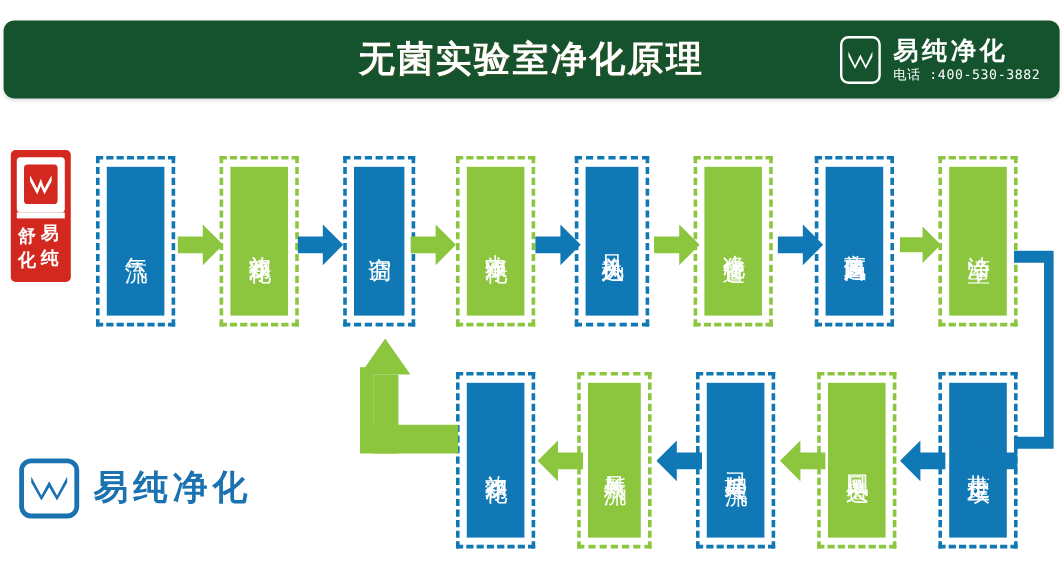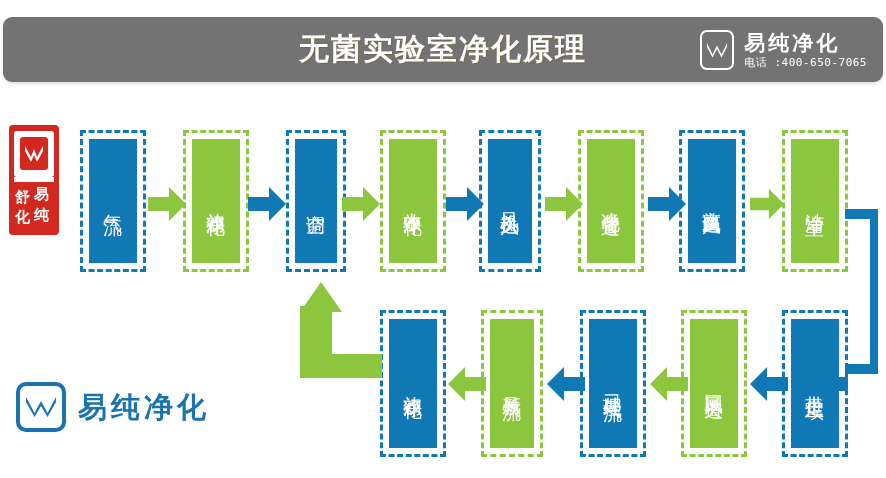--- a/index.html
+++ b/index.html
@@ -5,21 +5,21 @@
   html,body{margin:0;padding:0;background:#ffffff;}
   body{
     width:886px;height:478px;position:relative;overflow:hidden;
     font-family:"Liberation Sans","DejaVu Sans",sans-serif;
     -webkit-font-smoothing:antialiased;
   }
 
   
   #header-banner{
     position:absolute;left:3px;top:17px;width:880px;height:65px;
-    background:#737373;border-radius:9px;
+    background:#14532d;border-radius:9px;
     box-shadow:0 2px 3px rgba(0,0,0,.12);
   }
   #page-title{
     position:absolute;left:0;top:0;width:880px;height:65px;
     display:flex;align-items:center;justify-content:center;
     color:#ffffff;font-size:30px;font-weight:bold;letter-spacing:2px;
     text-shadow:1px 1px 0 rgba(120,80,10,.35);
     font-family:"Liberation Sans","DejaVu Sans",sans-serif;
   }
   #header-brand{
@@ -94,21 +94,21 @@
   <div id="page-title">无菌实验室净化原理</div>
 
   <div id="header-brand">
     <div class="brand-mark">
       <svg width="22" height="16" viewBox="0 0 22 16" aria-hidden="true">
         <path d="M1 1 L6.5 12.5 L11 3.5 L15.5 12.5 L21 1 L21 5 L15.5 15.5 L11 7 L6.5 15.5 L1 5 Z" fill="#ffffff"></path>
       </svg>
     </div>
     <div class="brand-txt">
       <div id="header-brand-name">易纯净化</div>
-      <div id="header-brand-phone">电话 :400-650-7065</div>
+      <div id="header-brand-phone">电话 :400-530-3882</div>
     </div>
   </div>
 </div>
 
 <div id="seal-stamp">
   <svg width="52" height="112" viewBox="0 0 52 112" aria-hidden="true">
     <rect x="1" y="1" width="50" height="110" rx="4" fill="#d2281f"></rect>
     <rect x="6" y="7" width="40" height="46" rx="3" fill="#ffffff"></rect>
     <rect x="12" y="13" width="28" height="33" rx="3" fill="#d2281f"></rect>
     <path d="M17 22 L23 33 L26 25 L29 33 L35 22 L35 27 L29 38 L26 31 L23 38 L17 27 Z" fill="#ffffff"></path>

